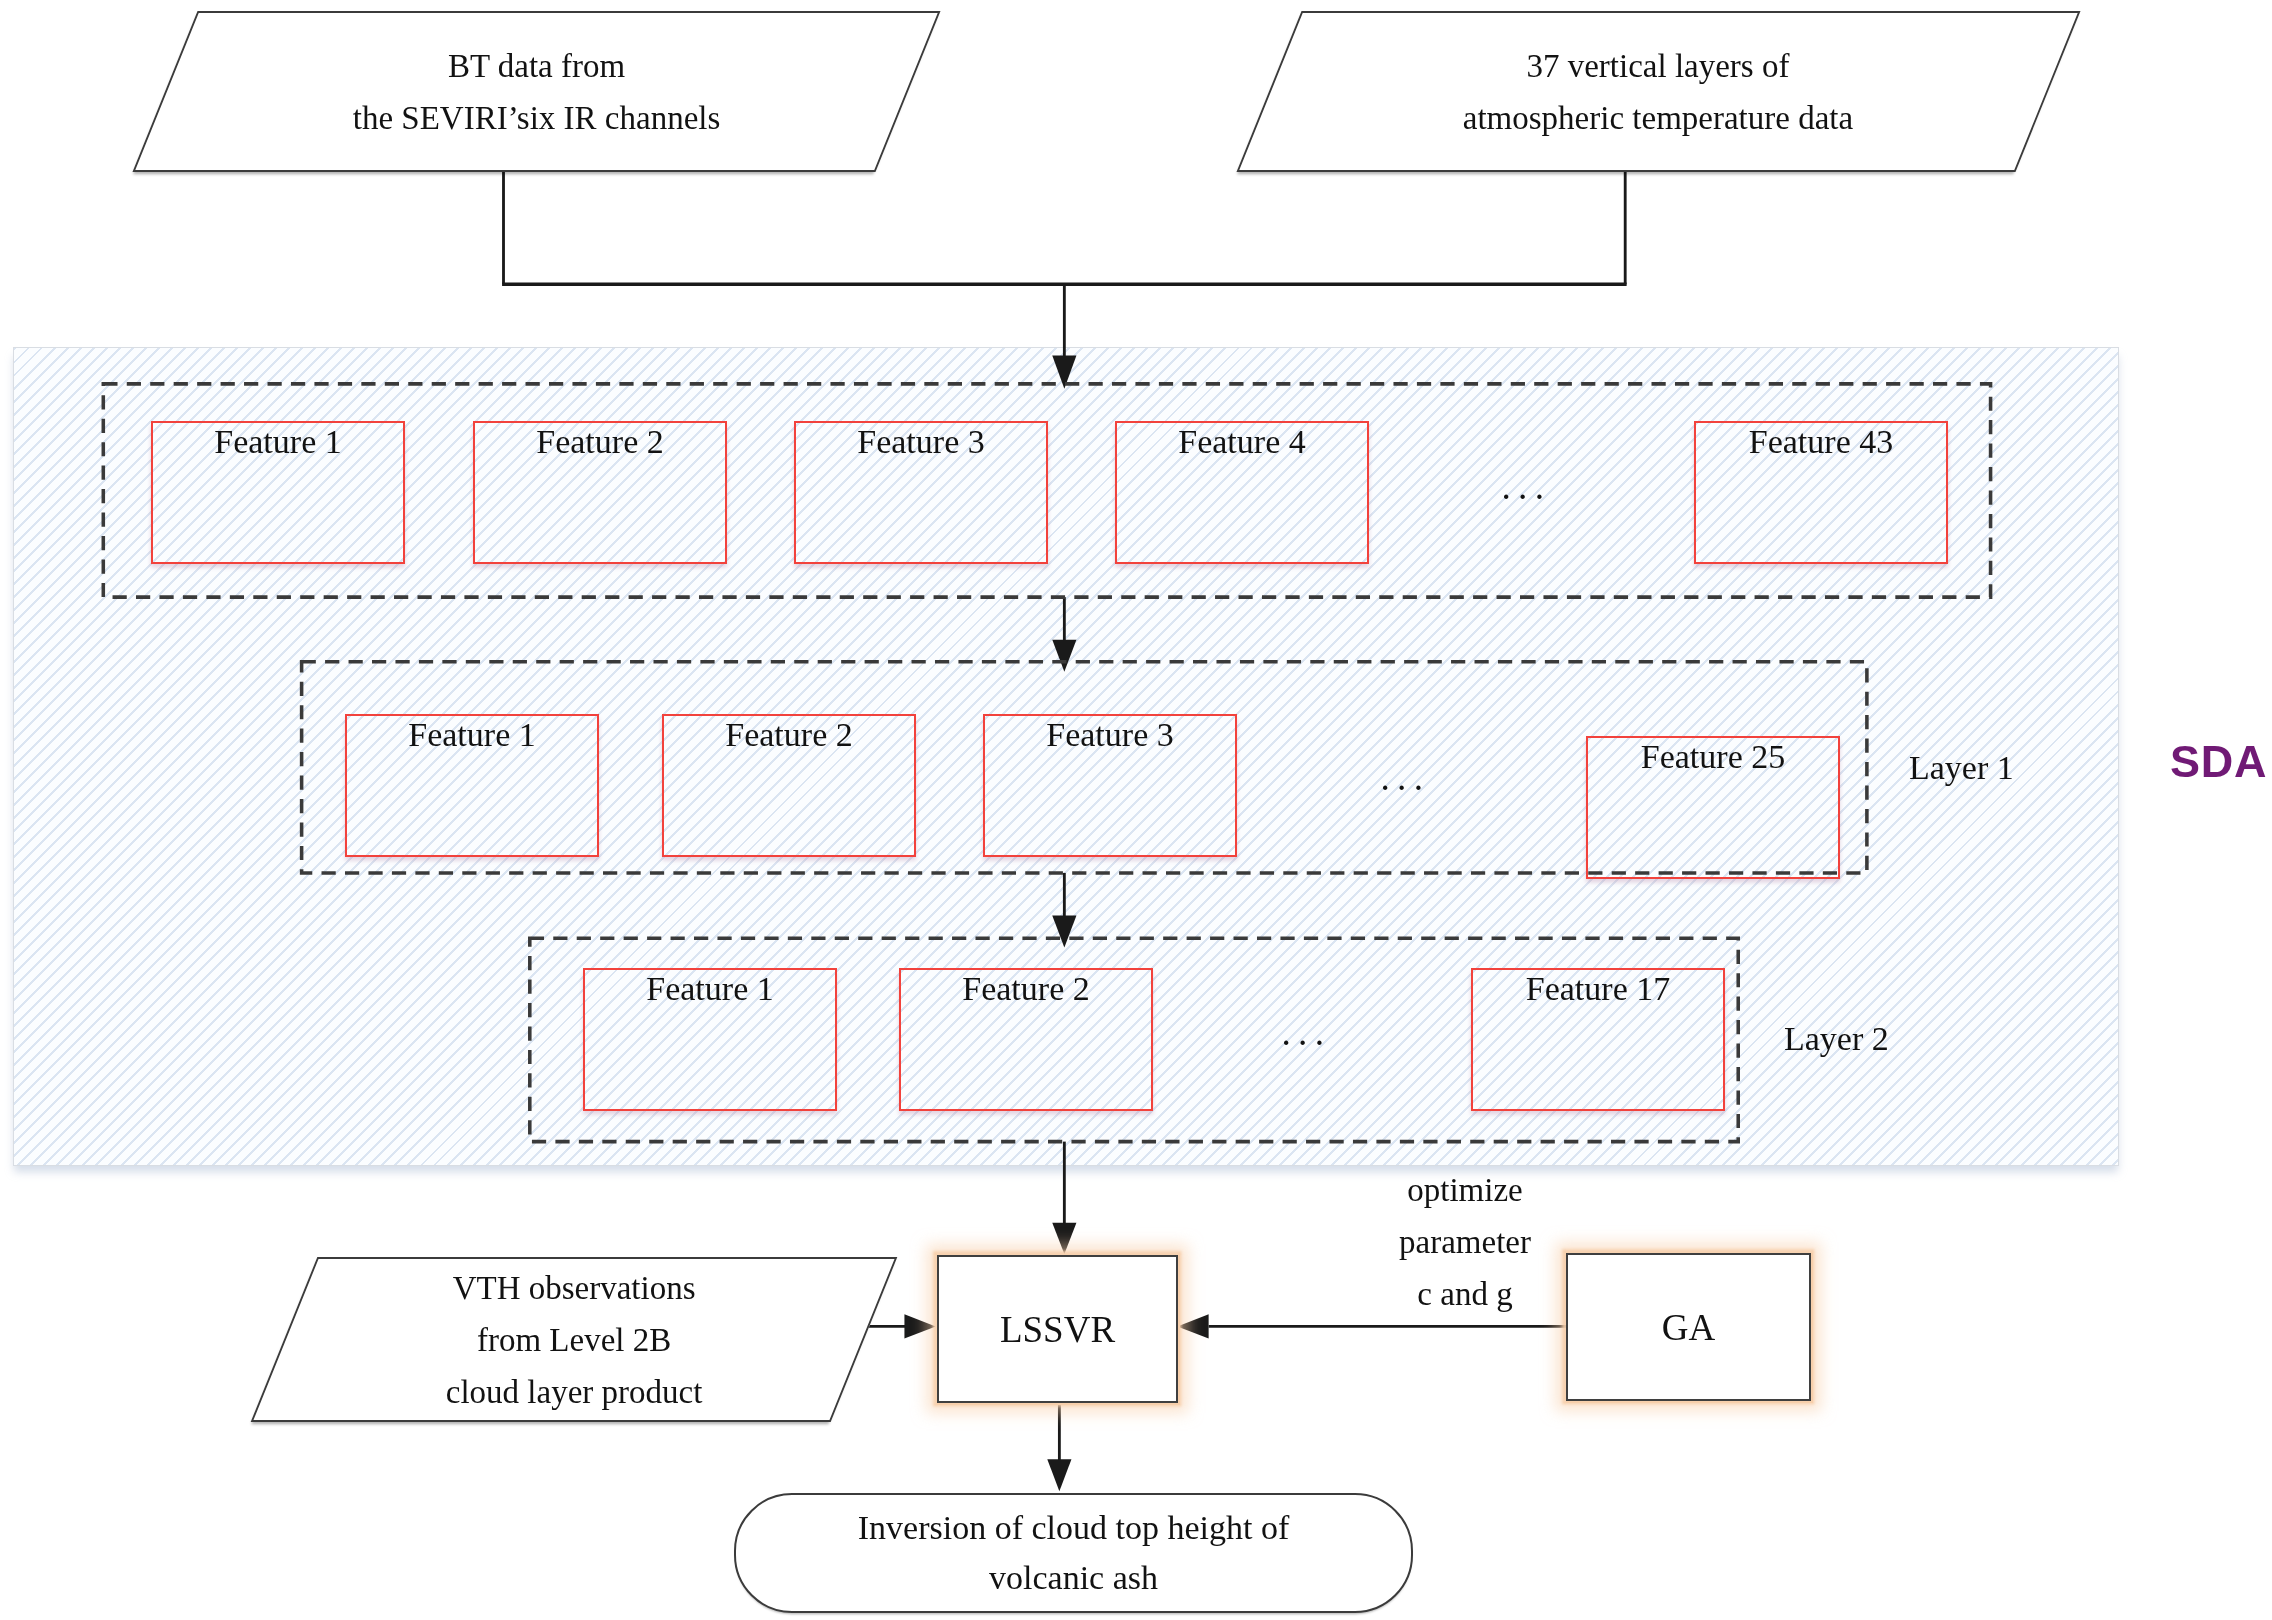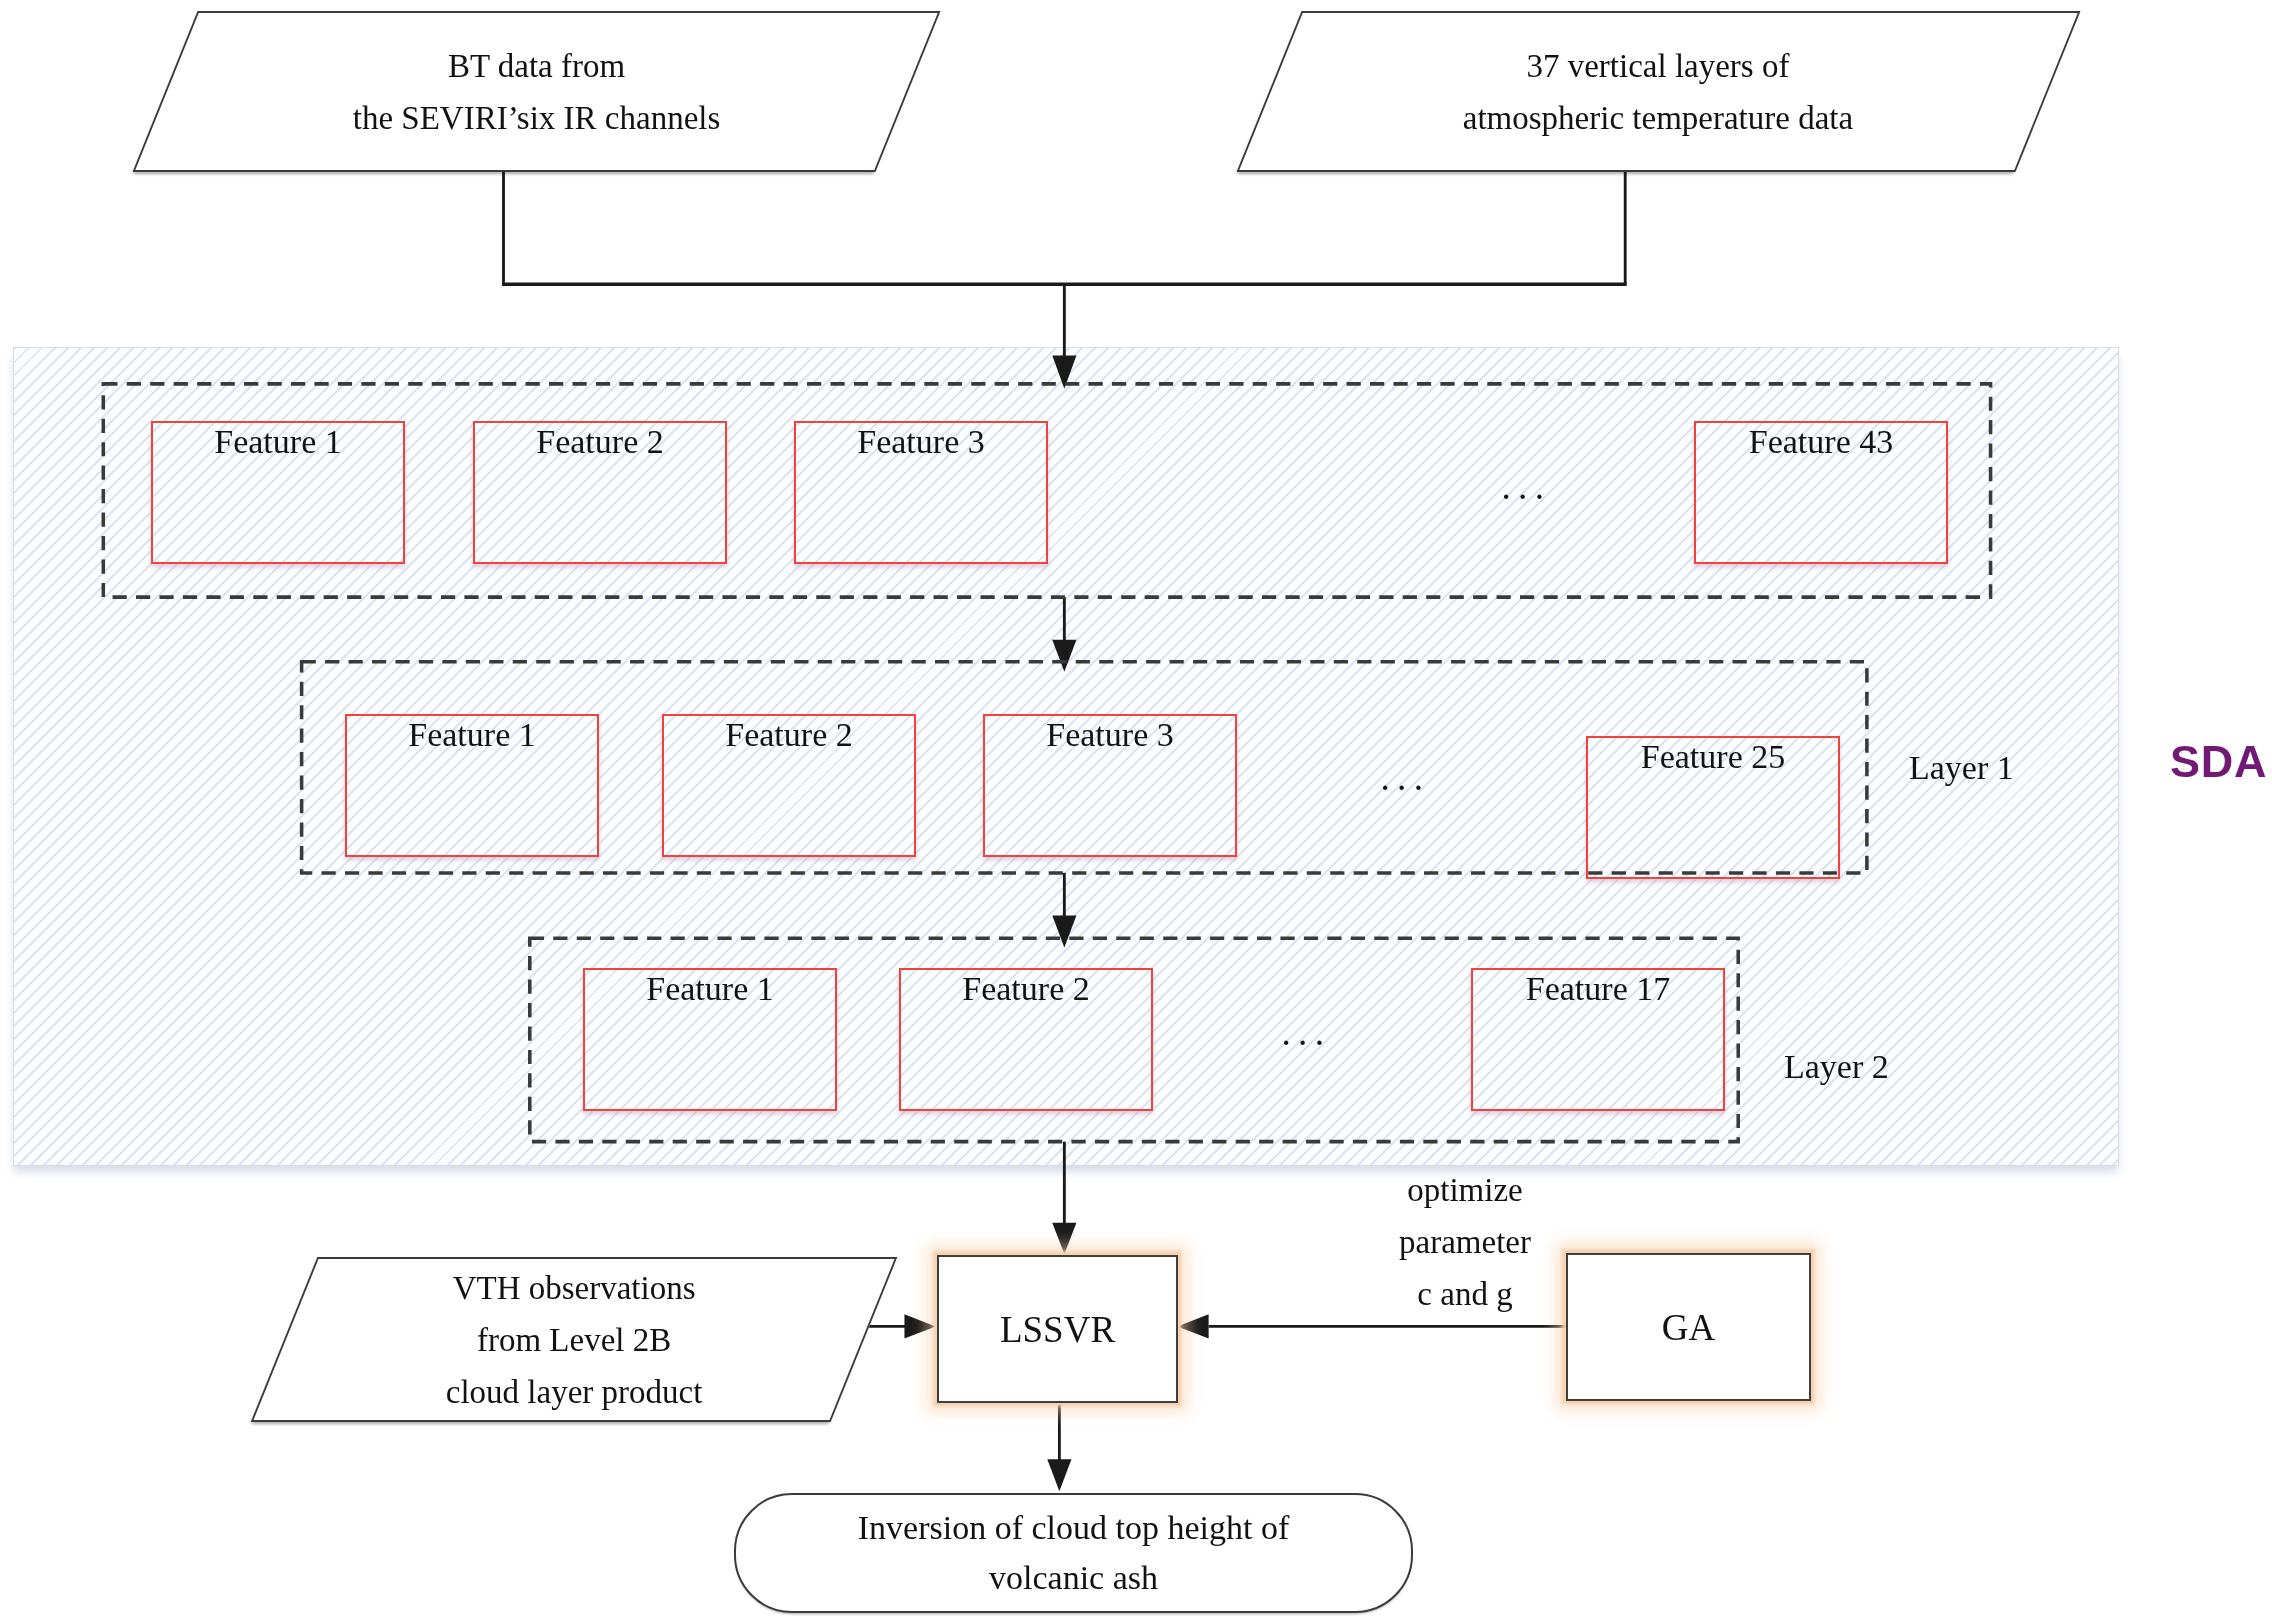--- a/index.html
+++ b/index.html
@@ -98,20 +98,23 @@
 
   <div class="feature" style="left:151px;top:421px;">
       <span>Feature 1</span>
     </div>
   <div class="feature" style="left:473px;top:421px;">
       <span>Feature 2</span>
     </div>
   <div class="feature" style="left:794px;top:421px;">
       <span>Feature 3</span>
     </div>
+  <div class="feature" style="left:1115px;top:421px;">
+      <span>Feature 4</span>
+    </div>
   <div class="dots" style="left:1500px;top:478px;">···</div>
   <div class="feature" style="left:1694px;top:421px;">
       <span>Feature 43</span>
     </div>
 
   <div class="feature" style="left:345px;top:714px;">
       <span>Feature 1</span>
     </div>
   <div class="feature" style="left:662px;top:714px;">
       <span>Feature 2</span>
@@ -128,21 +131,21 @@
   <div class="feature" style="left:583px;top:968px;">
       <span>Feature 1</span>
     </div>
   <div class="feature" style="left:899px;top:968px;">
       <span>Feature 2</span>
     </div>
   <div class="dots" style="left:1280px;top:1024px;">···</div>
   <div class="feature" style="left:1471px;top:968px;">
       <span>Feature 17</span>
     </div>
-  <div class="layer-label" style="left:1784px;top:1048px;">Layer 2</div>
+  <div class="layer-label" style="left:1784px;top:1020px;">Layer 2</div>
 
   <div class="side-label" style="left:2170px;top:736px;">SDA</div>
 
   <div class="pgram" style="left:284px;top:1257px;width:576px;height:161px;">
     <div class="pg-text">
       <span style="display:block">VTH observations</span>
       <span style="display:block">from Level 2B</span>
       <span style="display:block">cloud layer product</span>
     </div>
   </div>

